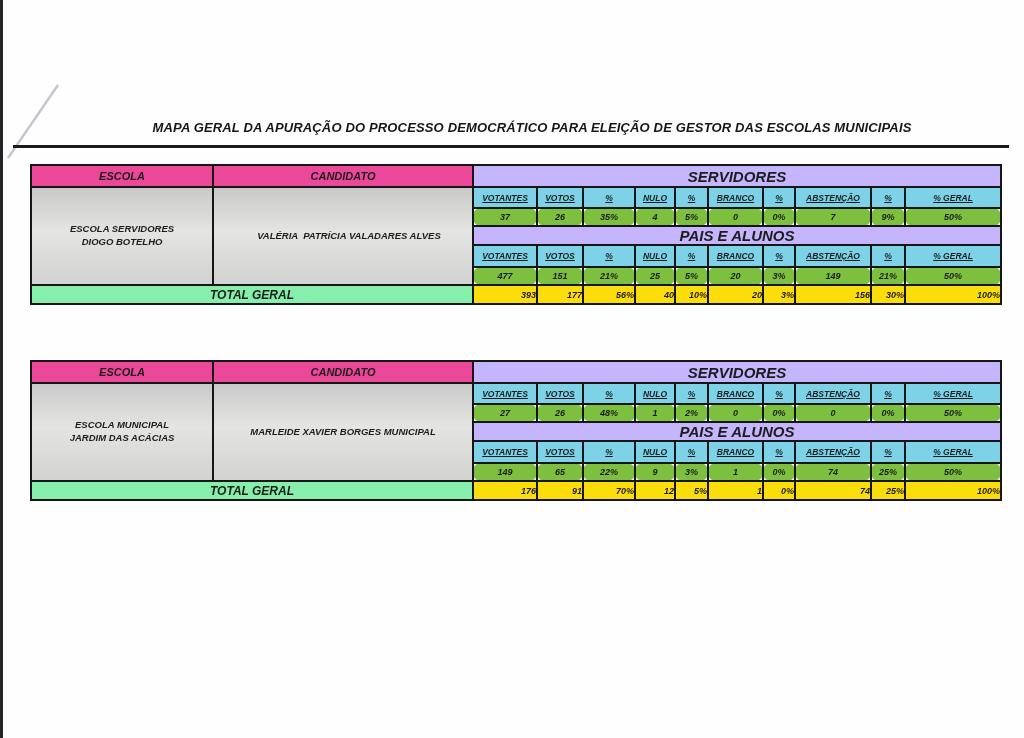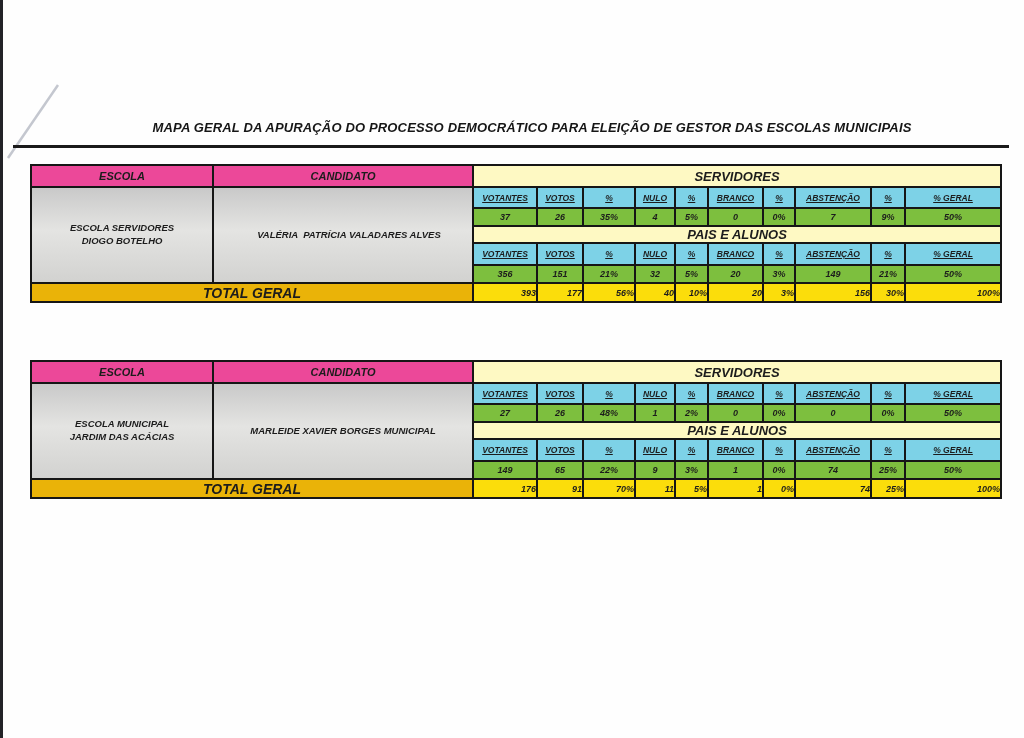--- a/index.html
+++ b/index.html
@@ -27,25 +27,25 @@
   #table2{top:360px;}
   td{
     border:2px solid #161616;padding:0;margin:0;
     text-align:center;vertical-align:middle;
     font-weight:bold;font-style:italic;color:#1c1c1c;
     overflow:hidden;white-space:nowrap;
   }
   tr.rA{height:22px}tr.rB{height:21px}tr.rC{height:18px}
   tr.rD{height:17px}tr.rE{height:22px}tr.rF{height:18px}tr.rG{height:19px}
   .c-head{background:#ec4899;font-size:11px;}
-  .c-band{background:#fef9c3;font-size:13px;}
+  .c-band{background:#c4b5fd;font-size:15px;}
   .c-blue{background:#7dd2e7;font-size:8.5px;text-decoration:underline;}
-  .c-green{background:#7dbf3e;font-size:9px;}
+  .c-green{background:#7dbf3e;font-size:9px;border-radius:8px;}
   .c-yellow{background:#fbdd0b;font-size:9px;text-align:right;}
-  .c-total{background:#eab308;font-size:14px;}
+  .c-total{background:#86efac;font-size:12px;}
   .c-gray{
     background:linear-gradient(#c9c9c9,#e4e4e2 45%,#d2d2d0);
     font-size:9.5px;line-height:1.35;
   }
   .ws-pre{white-space:pre;padding-left:12px;}
 </style>
 </head>
 <body>
 
 <div class="scan-edge"></div>
@@ -115,24 +115,24 @@
     <td class="c-blue">%</td>
     <td class="c-blue">NULO</td>
     <td class="c-blue">%</td>
     <td class="c-blue">BRANCO</td>
     <td class="c-blue">%</td>
     <td class="c-blue">ABSTENÇÃO</td>
     <td class="c-blue">%</td>
     <td class="c-blue">% GERAL</td>
   </tr>
   <tr class="rF">
-    <td class="c-green">356</td>
+    <td class="c-green">477</td>
     <td class="c-green">151</td>
     <td class="c-green">21%</td>
-    <td class="c-green">32</td>
+    <td class="c-green">25</td>
     <td class="c-green">5%</td>
     <td class="c-green">20</td>
     <td class="c-green">3%</td>
     <td class="c-green">149</td>
     <td class="c-green">21%</td>
     <td class="c-green">50%</td>
   </tr>
   <tr class="rG">
     <td class="c-total" colspan="2">TOTAL GERAL</td>
     <td class="c-yellow">393</td>
@@ -224,21 +224,21 @@
     <td class="c-green">0%</td>
     <td class="c-green">74</td>
     <td class="c-green">25%</td>
     <td class="c-green">50%</td>
   </tr>
   <tr class="rG">
     <td class="c-total" colspan="2">TOTAL GERAL</td>
     <td class="c-yellow">176</td>
     <td class="c-yellow">91</td>
     <td class="c-yellow">70%</td>
-    <td class="c-yellow">11</td>
+    <td class="c-yellow">12</td>
     <td class="c-yellow">5%</td>
     <td class="c-yellow">1</td>
     <td class="c-yellow">0%</td>
     <td class="c-yellow">74</td>
     <td class="c-yellow">25%</td>
     <td class="c-yellow">100%</td>
   </tr>
 </tbody>
   </table>
 

